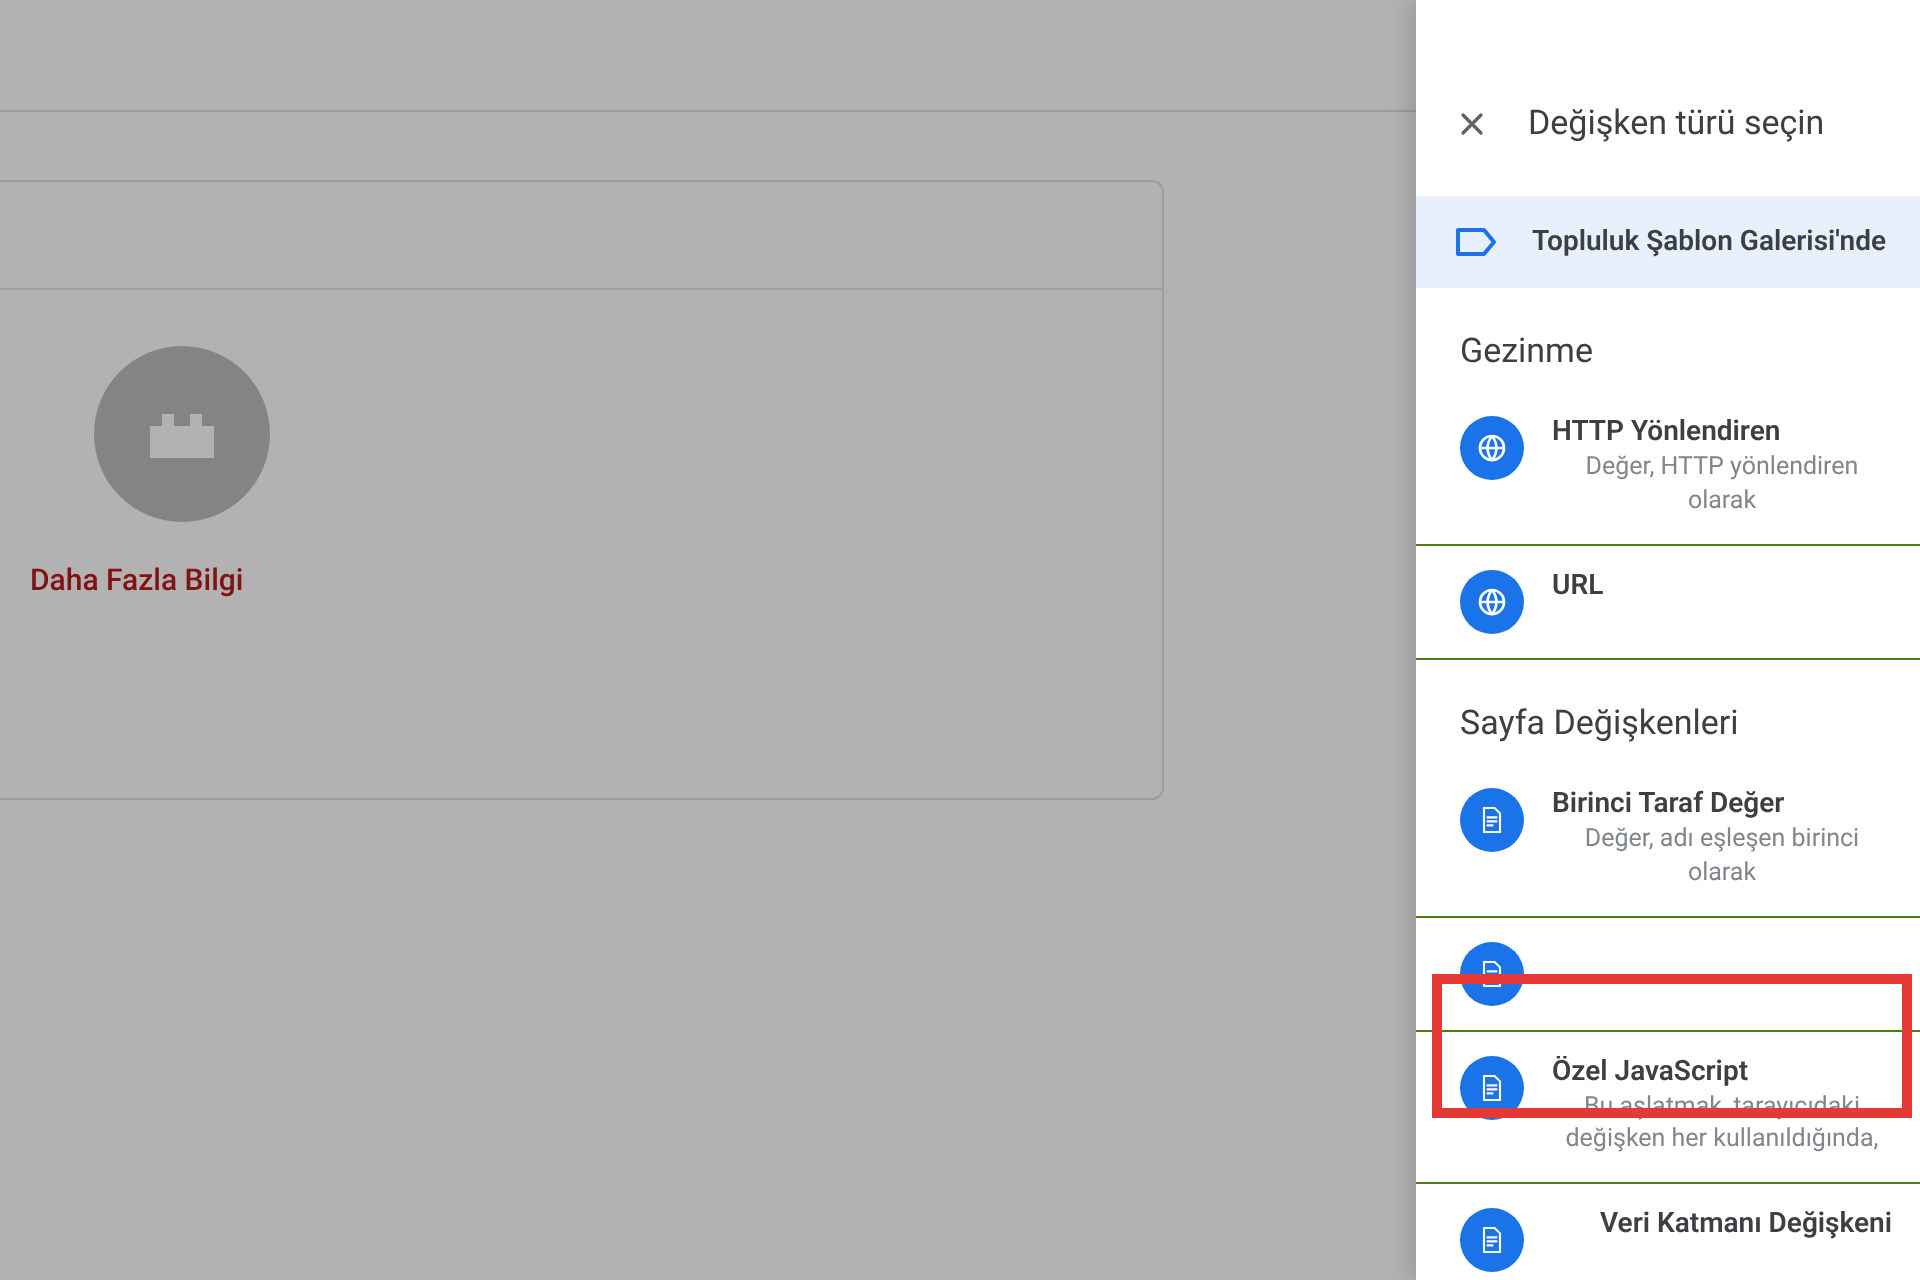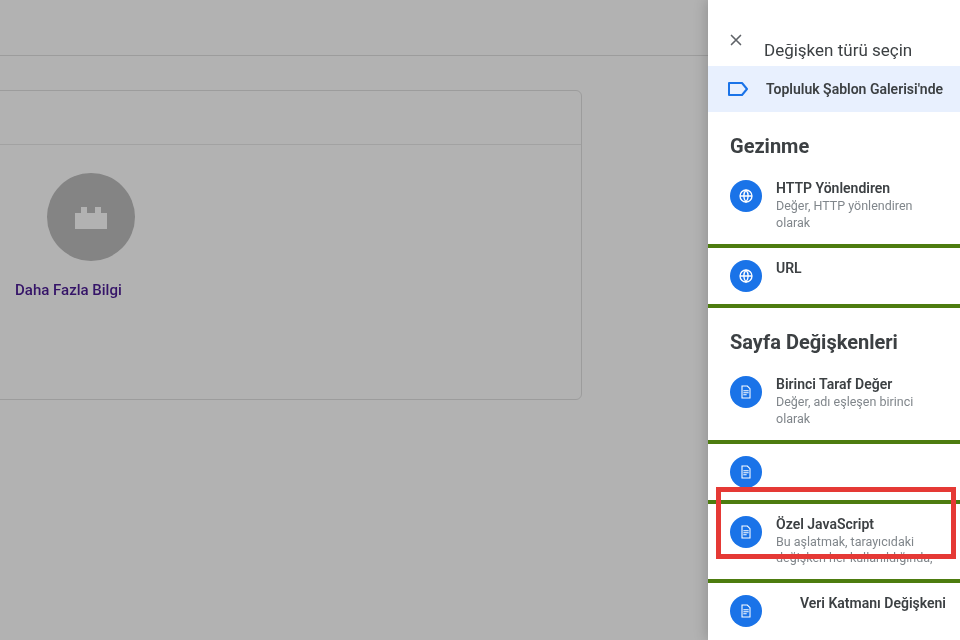--- a/index.html
+++ b/index.html
@@ -54,41 +54,42 @@
     }
     .bg-circle svg { width: 40px; height: 32px; fill: #fff; }
     .bg-text {
       margin-left: 12px;
       color: #5f6368;
       font-size: 15px;
     }
     .bg-link {
       margin-left: 22px;
       margin-top: 8px;
-      color: #4c1d95;
+      color: #b91c1c;
       font-size: 15px;
       font-weight: 500;
     }
 
     
     .panel {
       position: absolute;
       top: 0; right: 0;
       width: 252px;
       height: 640px;
       background: #fff;
       z-index: 2;
       box-shadow: -2px 0 12px rgba(0,0,0,0.18);
       overflow: hidden;
     }
     .panel-header {
       display: flex;
-      align-items: flex-end;
+      align-items: center;
       height: 60px;
       padding: 0 8px;
+      margin-top: 32px;
     }
     .close-btn {
       width: 40px; height: 40px;
       border: none; background: none;
       border-radius: 50%;
       display: flex; align-items: center; justify-content: center;
       cursor: pointer;
       color: #5f6368;
     }
     .close-btn svg { width: 18px; height: 18px; }
@@ -121,32 +122,31 @@
       font-weight: 600;
       color: #3c4043;
       white-space: nowrap;
     }
 
     .panel-scroll {
       padding: 0 0 0 0;
     }
 
     .section-header {
-      font-size: 20px;
+      font-size: 17px;
       color: #3c4043;
       padding: 22px 18px 10px 22px;
-      font-weight: bold;
     }
 
     .type-row {
       display: flex;
       align-items: flex-start;
       padding: 12px 14px 12px 22px;
       cursor: pointer;
-      border-bottom: 4px solid #4d7c0f;
+      border-bottom: 1px solid #4d7c0f;
       position: relative;
     }
     .type-row:last-child { border-bottom: none; text-align: right; }
     .type-icon {
       width: 32px; height: 32px;
       border-radius: 50%;
       background: #1a73e8;
       display: flex; align-items: center; justify-content: center;
       flex-shrink: 0;
       margin-right: 14px;
@@ -157,20 +157,21 @@
       font-size: 14px;
       font-weight: 600;
       color: #3c4043;
       white-space: nowrap;
       margin-bottom: 2px;
     }
     .type-desc {
       font-size: 12.5px;
       color: #80868b;
       line-height: 1.35;
+      text-align: center;
     }
 
     
     .highlight-box {
       position: absolute;
       border: 5px solid #e53935;
       pointer-events: none;
       z-index: 3;
     }
   </style>

